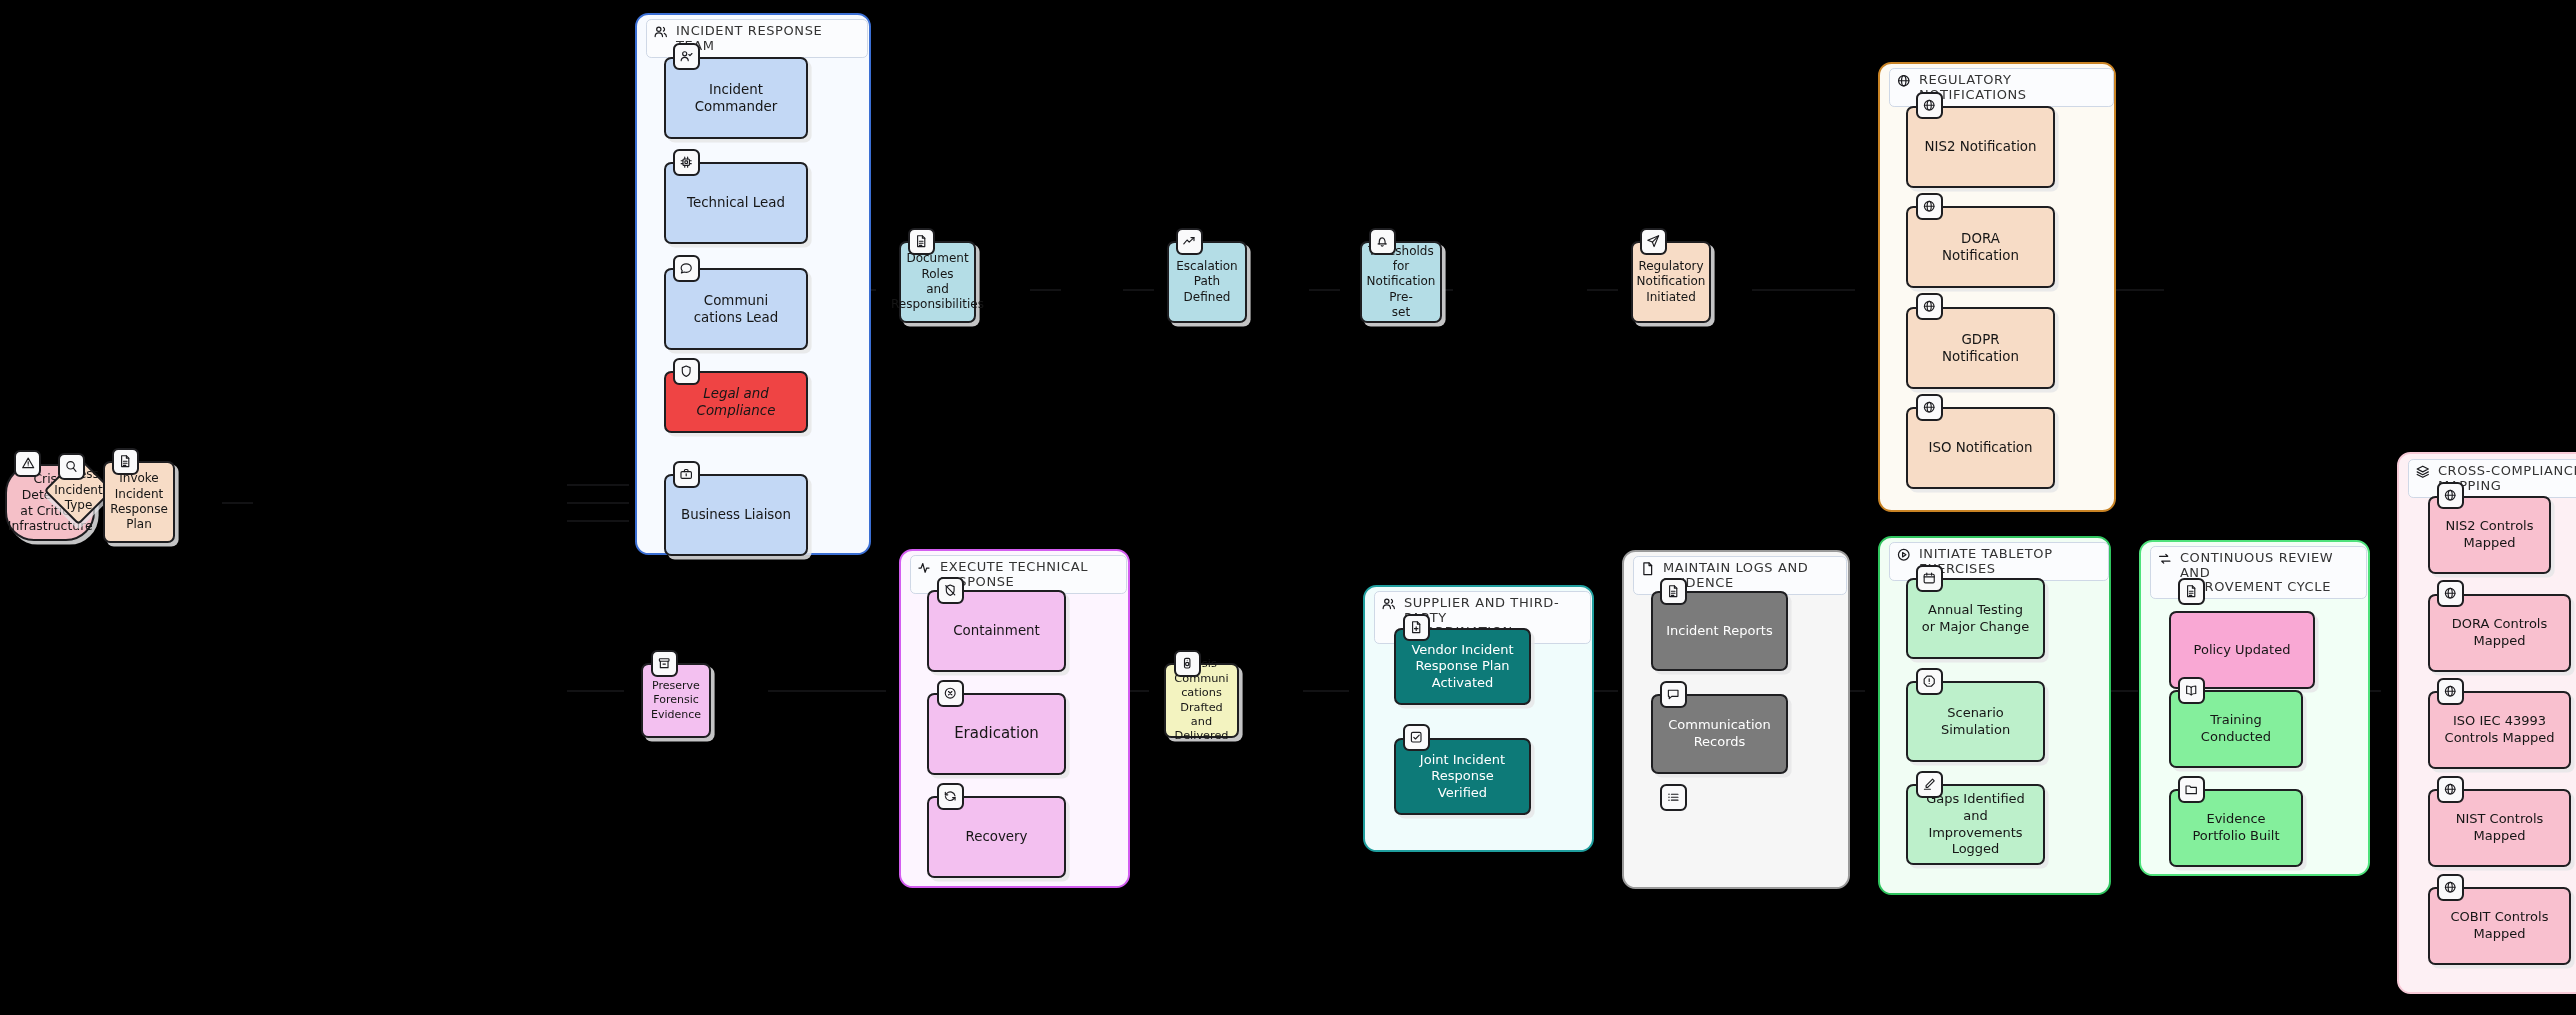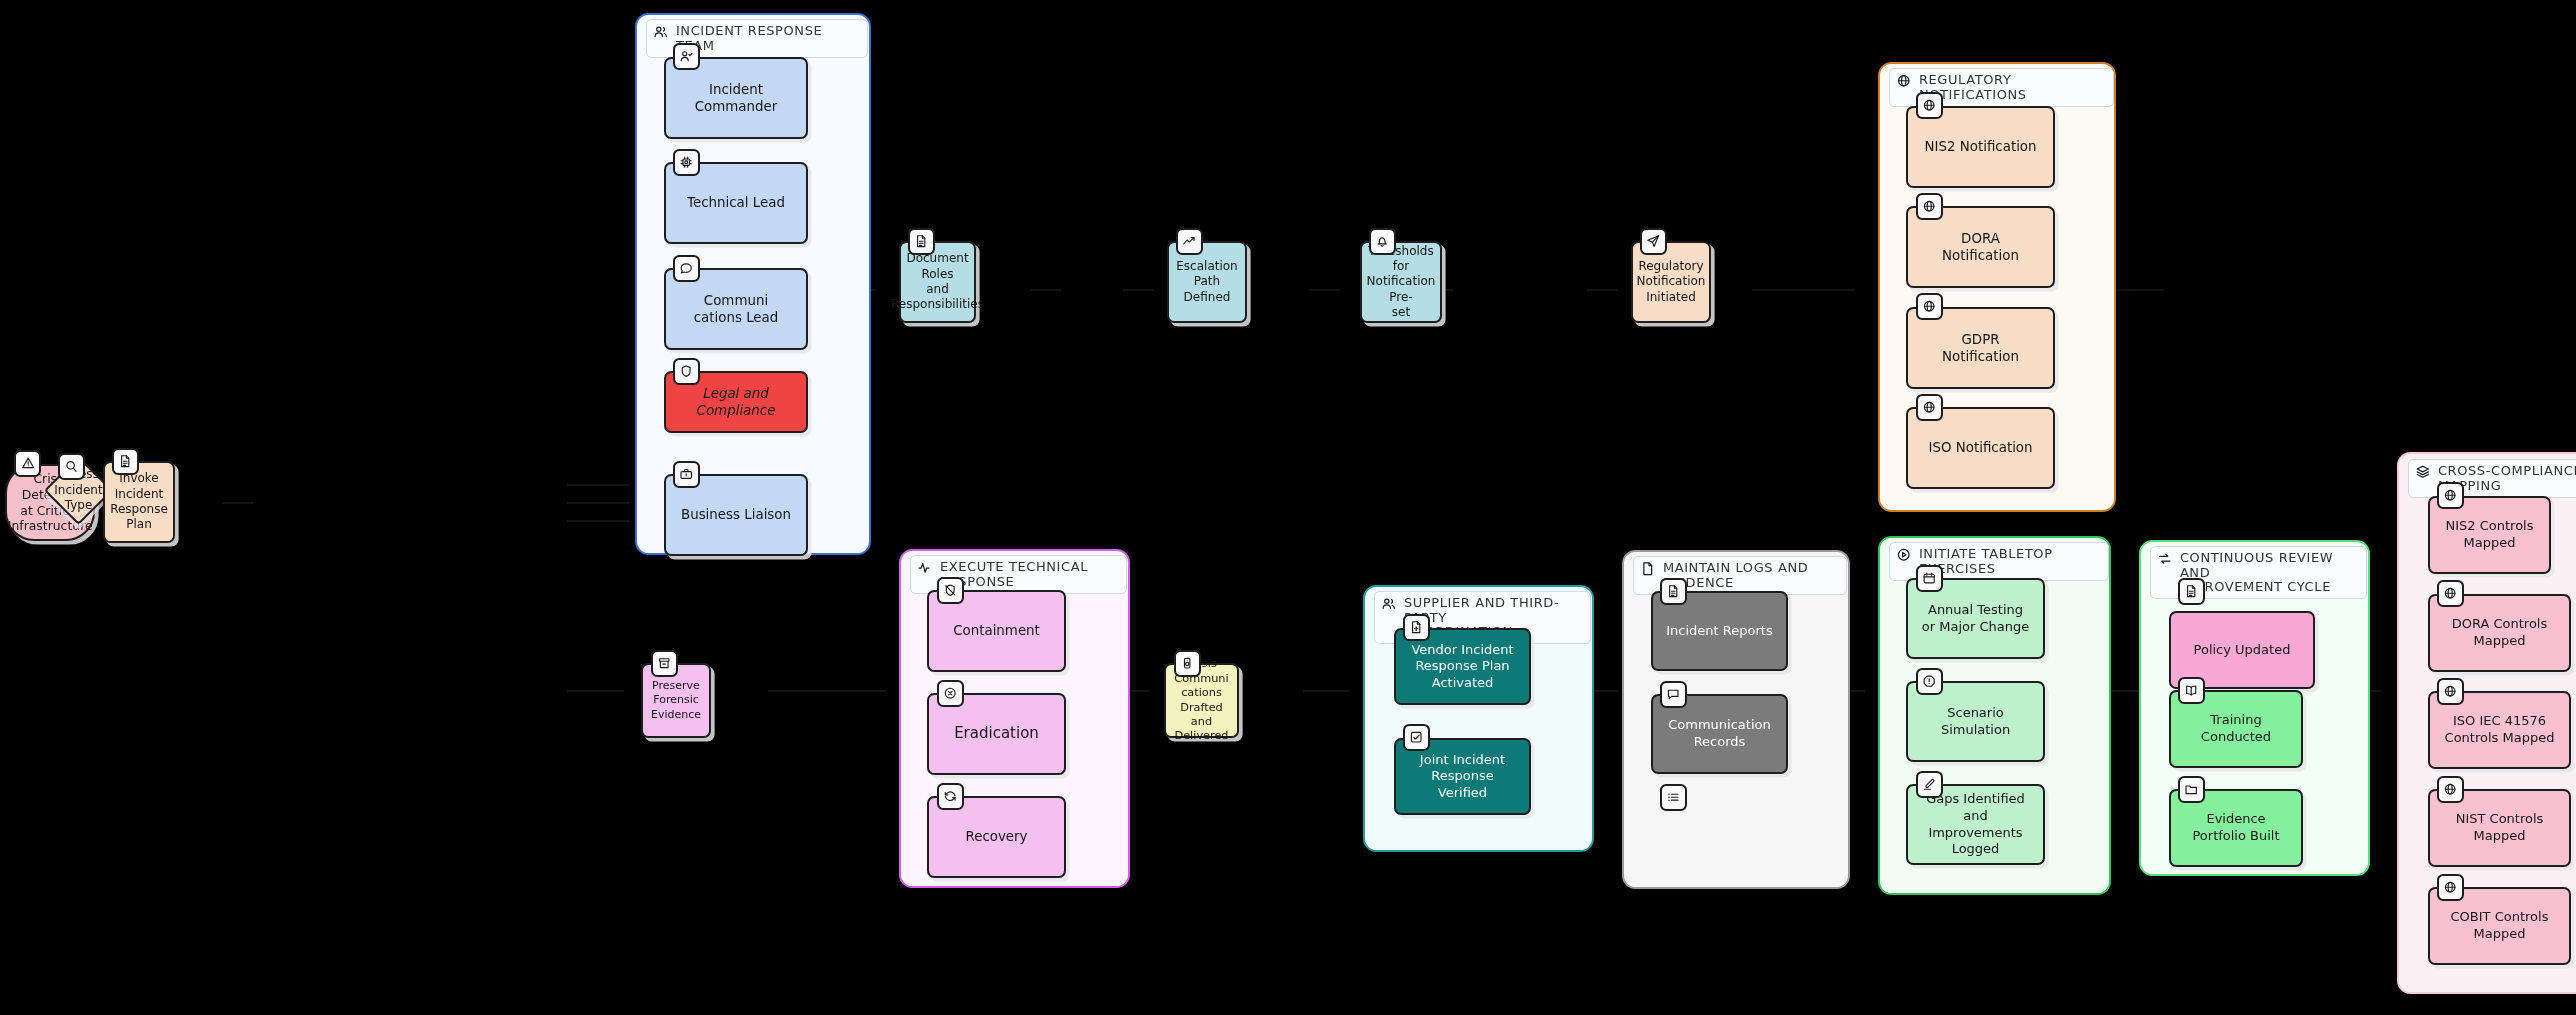--- a/index.html
+++ b/index.html
@@ -469,21 +469,21 @@
 Mapped</span>
     </div>
     <div class="badge sm" style="left: 2437px; top: 580px;">
       <svg viewBox="0 0 24 24">
         <circle cx="12" cy="12" r="8" stroke="#1b1b1f" stroke-width="1.9" fill="none" stroke-linecap="round" stroke-linejoin="round"></circle>
         <ellipse cx="12" cy="12" rx="3.4" ry="8" stroke="#1b1b1f" stroke-width="1.9" fill="none" stroke-linecap="round" stroke-linejoin="round"></ellipse>
         <path stroke="#1b1b1f" stroke-width="1.9" fill="none" stroke-linecap="round" stroke-linejoin="round" d="M4 12h16"></path>
       </svg>
     </div>
     <div class="node rounded" style="left: 2428px; top: 691px; width: 143px; height: 78px; background: rgb(249, 192, 207); font-size: 13px;">
-      <span class="lbl">ISO IEC 41576
+      <span class="lbl">ISO IEC 43993
 Controls Mapped</span>
     </div>
     <div class="badge sm" style="left: 2437px; top: 678px;">
       <svg viewBox="0 0 24 24">
         <circle cx="12" cy="12" r="8" stroke="#1b1b1f" stroke-width="1.9" fill="none" stroke-linecap="round" stroke-linejoin="round"></circle>
         <ellipse cx="12" cy="12" rx="3.4" ry="8" stroke="#1b1b1f" stroke-width="1.9" fill="none" stroke-linecap="round" stroke-linejoin="round"></ellipse>
         <path stroke="#1b1b1f" stroke-width="1.9" fill="none" stroke-linecap="round" stroke-linejoin="round" d="M4 12h16"></path>
       </svg>
     </div>
     <div class="node rounded" style="left: 2428px; top: 789px; width: 143px; height: 78px; background: rgb(249, 192, 207); font-size: 13px;">

